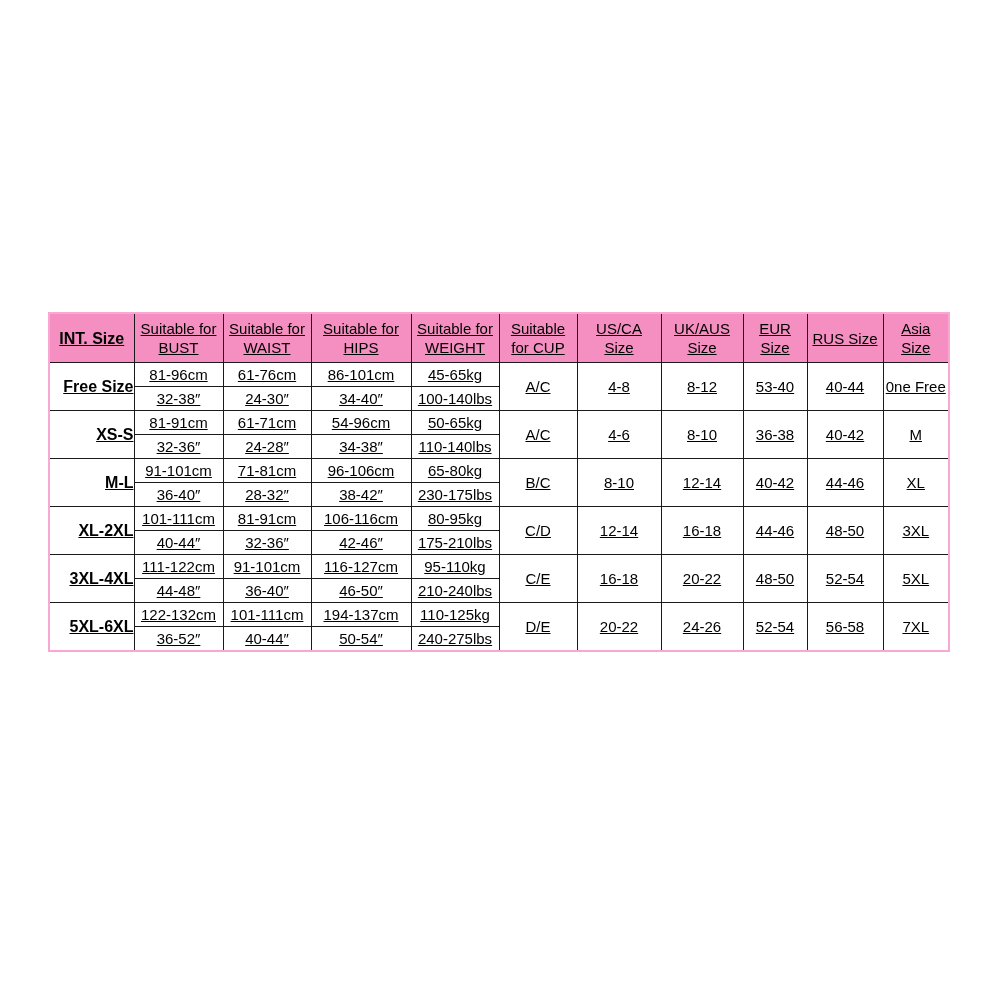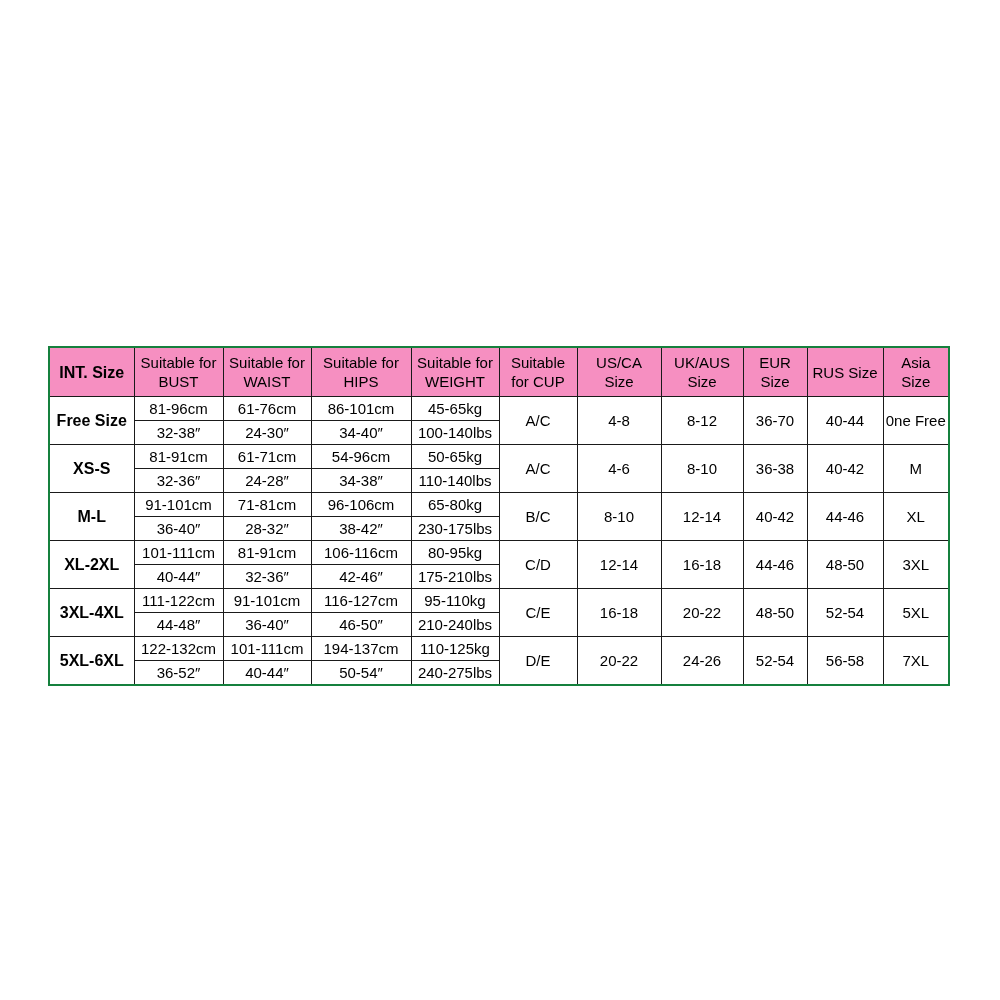--- a/index.html
+++ b/index.html
@@ -14,25 +14,26 @@
   .page {
     position: relative;
     width: 1000px;
     height: 1000px;
     background: #ffffff;
     overflow: hidden;
   }
   table.size-chart {
     position: absolute;
     left: 48px;
-    top: 346px;
+    top: 312px;
     width: 900px;
     border-collapse: collapse;
     table-layout: fixed;
-    border: 2px solid #15803d;
+    border: 2px solid #f9a8d4;
+    text-decoration: underline;
   }
   table.size-chart th,
   table.size-chart td {
     border: 1px solid #1a1a1a;
     text-align: center;
     vertical-align: middle;
     padding: 0;
     overflow: hidden;
   }
   table.size-chart th {
@@ -50,20 +51,21 @@
     display: block;
   }
   table.size-chart td {
     font-size: 15px;
     height: 23px;
     background: #ffffff;
   }
   table.size-chart td.size-label {
     font-weight: bold;
     font-size: 16px;
+    text-align: right;
   }
 </style>
 </head>
 <body>
 
 <div class="page">
   <table class="size-chart">
     <colgroup>
       <col style="width:85px">
       <col style="width:89px">
@@ -127,21 +129,21 @@
 
       <tr>
         <td class="size-label" rowspan="2">Free Size</td>
         <td>81-96cm</td>
         <td>61-76cm</td>
         <td>86-101cm</td>
         <td>45-65kg</td>
         <td rowspan="2">A/C</td>
         <td rowspan="2">4-8</td>
         <td rowspan="2">8-12</td>
-        <td rowspan="2">36-70</td>
+        <td rowspan="2">53-40</td>
         <td rowspan="2">40-44</td>
         <td rowspan="2">0ne Free</td>
       </tr>
       <tr>
         <td>32-38″</td>
         <td>24-30″</td>
         <td>34-40″</td>
         <td>100-140lbs</td>
       </tr>
 

